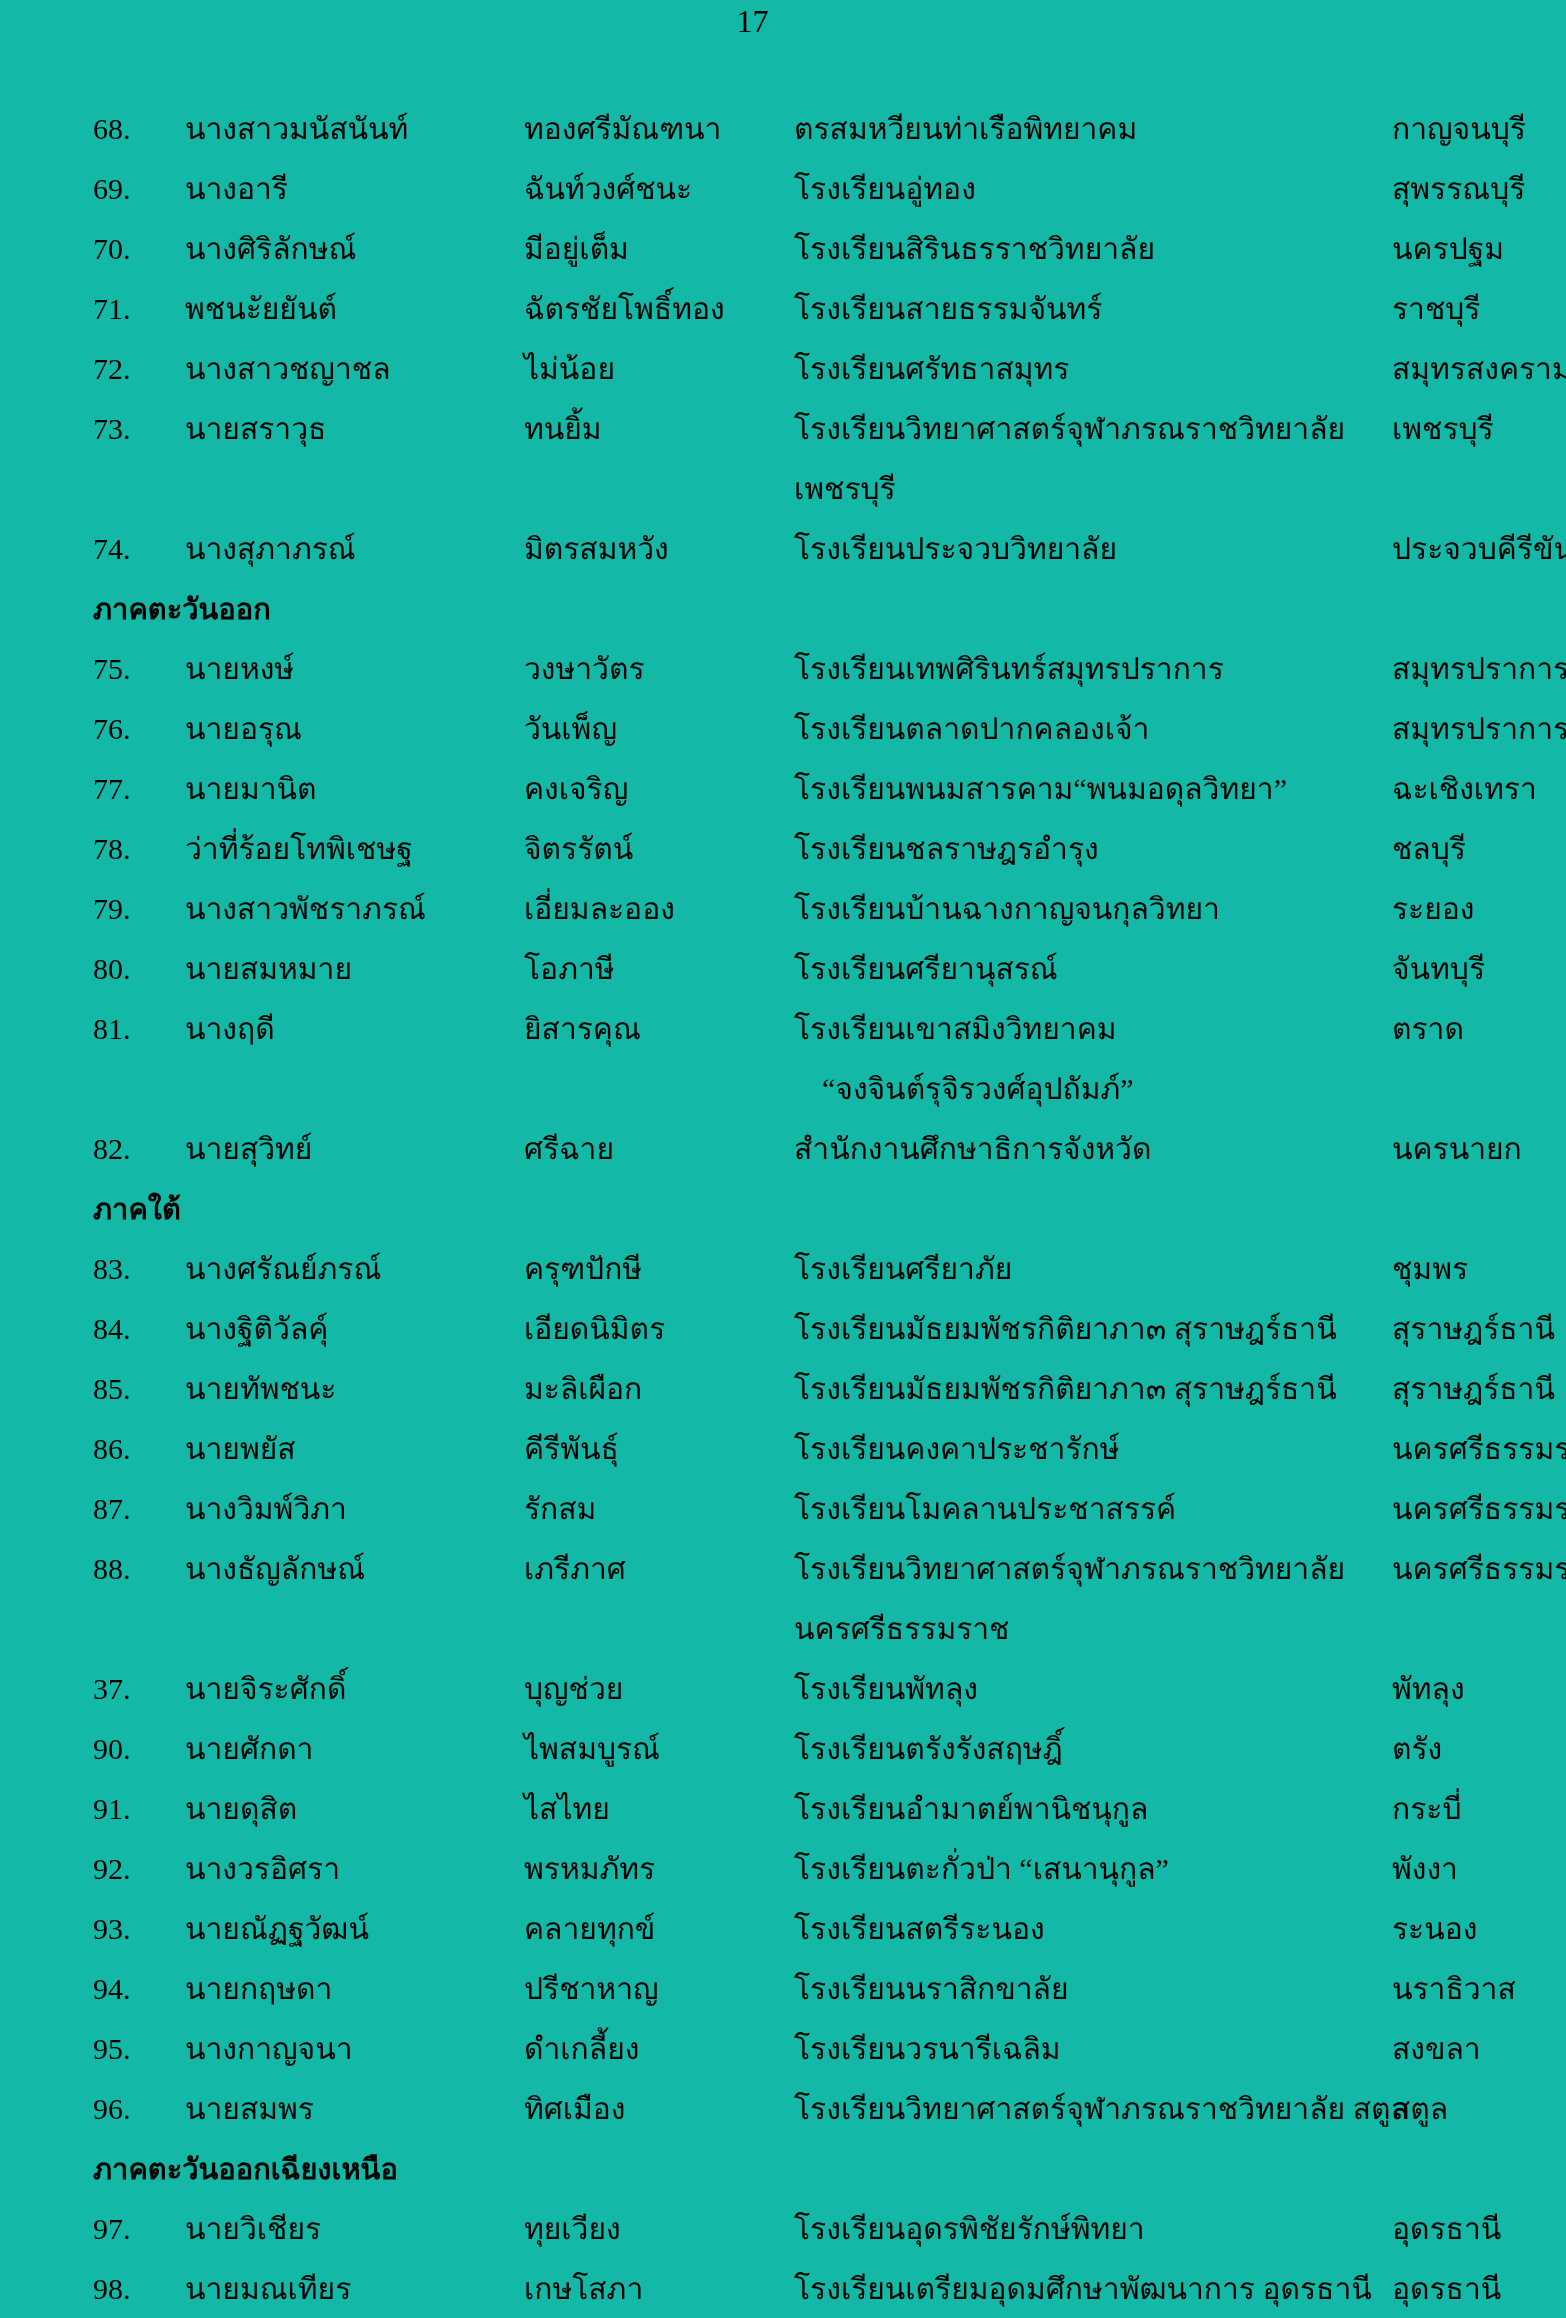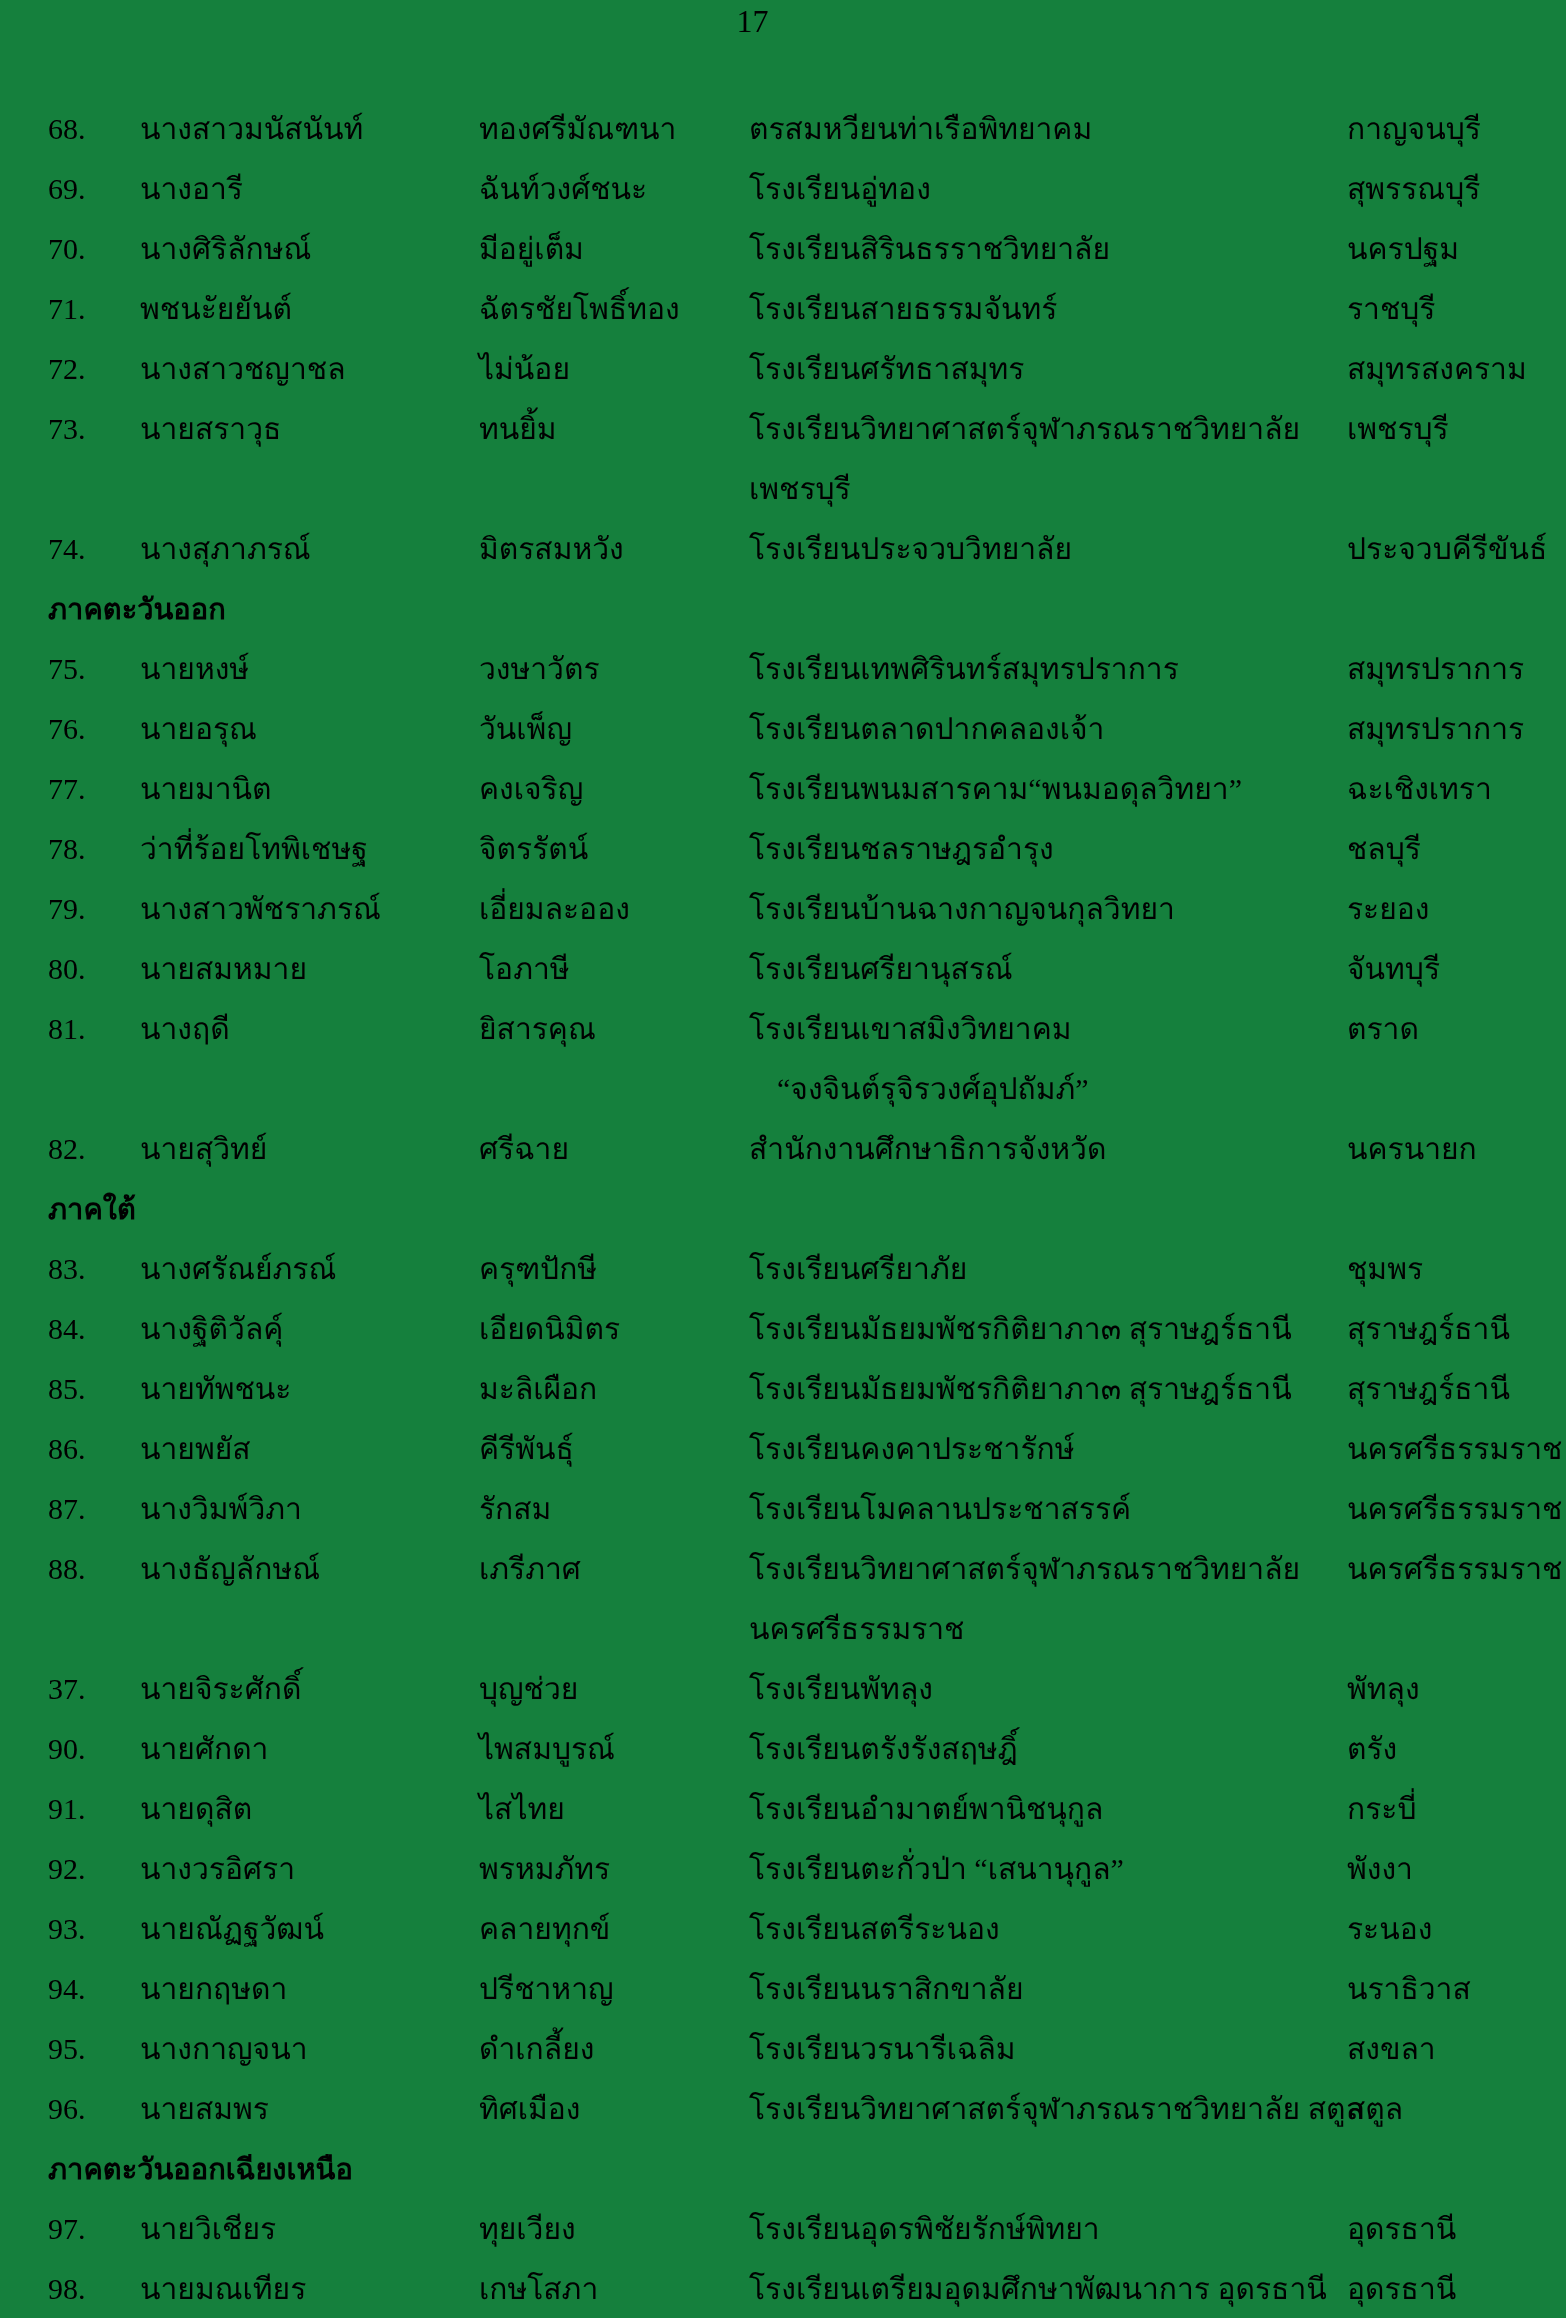--- a/index.html
+++ b/index.html
@@ -4,21 +4,21 @@
 <style>
   html, body {
     margin: 0;
     padding: 0;
     background: #e8e8e8;
   }
   .page {
     position: relative;
     width: 1566px;
     height: 2319px;
-    background: #15803d;
+    background: #14b8a6;
     color: #000000;
     font-family: "Liberation Serif", serif;
     overflow: hidden;
   }
   .page-number {
     position: absolute;
     top: 4.6px;
     left: 0;
     width: 1505px;
     text-align: center;
@@ -27,20 +27,21 @@
   }
   .document-body {
     position: absolute;
     top: 99px;
     left: 0;
     right: 0;
   }
   .line {
     position: relative;
     height: 60px;
+    margin-left: 45px;
   }
   .cell {
     position: absolute;
     top: 50%;
     transform: translateY(-50%);
     white-space: nowrap;
     font-size: 30px;
     line-height: 1;
   }
   .line.section .cell {

